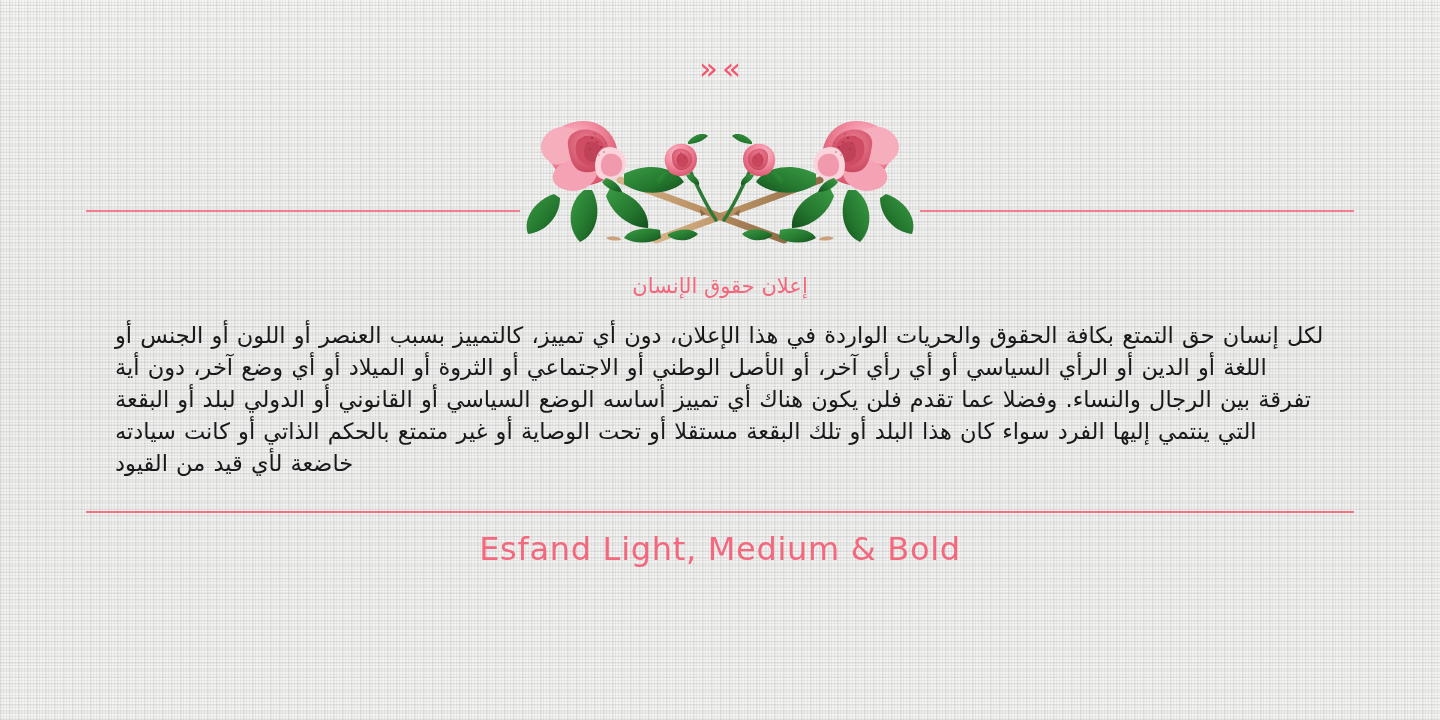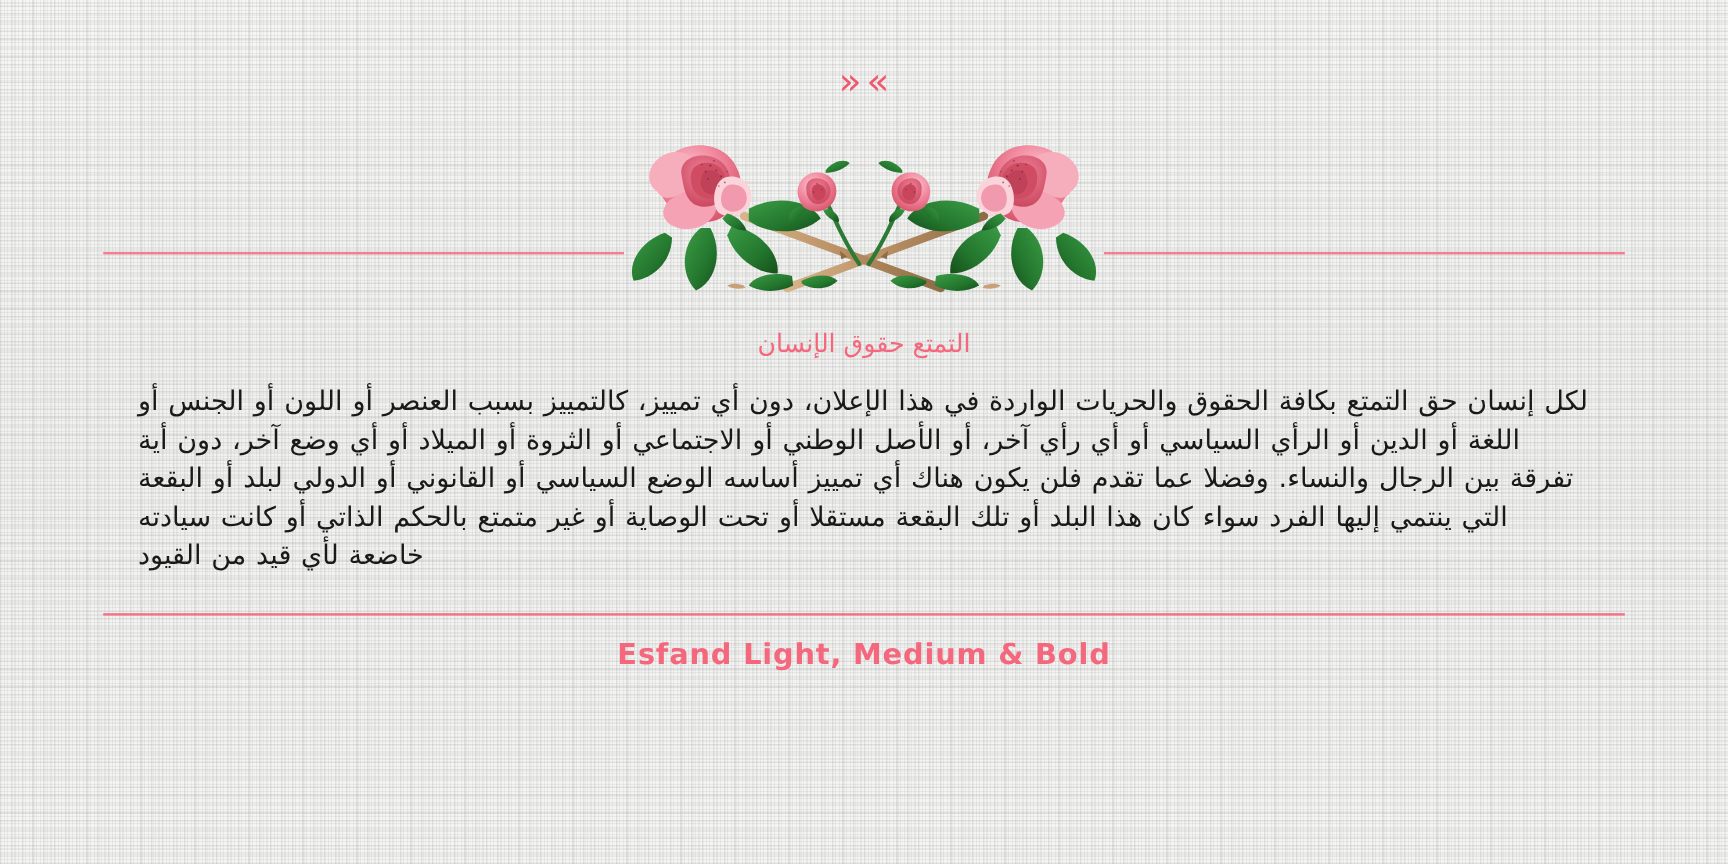--- a/index.html
+++ b/index.html
@@ -128,22 +128,22 @@
   
   .rule-bottom {
     margin-top: 32px;
     width: 1268px;
     height: 2px;
     background: #f4677d;
     opacity: 0.92;
   }
   .footer {
     margin-top: 20px;
-    font-size: 24px;
-    font-weight: 700;
+    font-size: 32px;
+    font-weight: 400;
     letter-spacing: 0.7px;
     color: #f4677d;
     line-height: 1;
   }
 </style>
 </head>
 <body>
 
 <div id="page">
 
@@ -272,21 +272,21 @@
         <path d="M8,-22 C14,-30 24,-32 28,-28 C22,-22 14,-20 8,-20 Z" fill="url(#leafG)"></path>
         <use href="#roseBud"></use>
       </g>
       <g transform="translate(240,62) scale(-1,1)">
         <path d="M8,-22 C14,-30 24,-32 28,-28 C22,-22 14,-20 8,-20 Z" fill="url(#leafG)"></path>
         <use href="#roseBud"></use>
       </g>
     </svg>
   </div>
 
-  <div class="subtitle">التمتع حقوق الإنسان</div>
+  <div class="subtitle">إعلان حقوق الإنسان</div>
 
   <div class="body-block">لكل إنسان حق التمتع بكافة الحقوق والحريات الواردة في هذا الإعلان، دون أي تمييز، كالتمييز بسبب العنصر أو اللون أو الجنس أو اللغة أو الدين أو الرأي السياسي أو أي رأي آخر، أو الأصل الوطني أو الاجتماعي أو الثروة أو الميلاد أو أي وضع آخر، دون أية تفرقة بين الرجال والنساء. وفضلا عما تقدم فلن يكون هناك أي تمييز أساسه الوضع السياسي أو القانوني أو الدولي لبلد أو البقعة التي ينتمي إليها الفرد سواء كان هذا البلد أو تلك البقعة مستقلا أو تحت الوصاية أو غير متمتع بالحكم الذاتي أو كانت سيادته خاضعة لأي قيد من القيود</div>
 
   <div class="rule-bottom"></div>
 
   <div class="footer">Esfand Light, Medium &amp; Bold</div>
 
 </div>
 
 </body></html>

